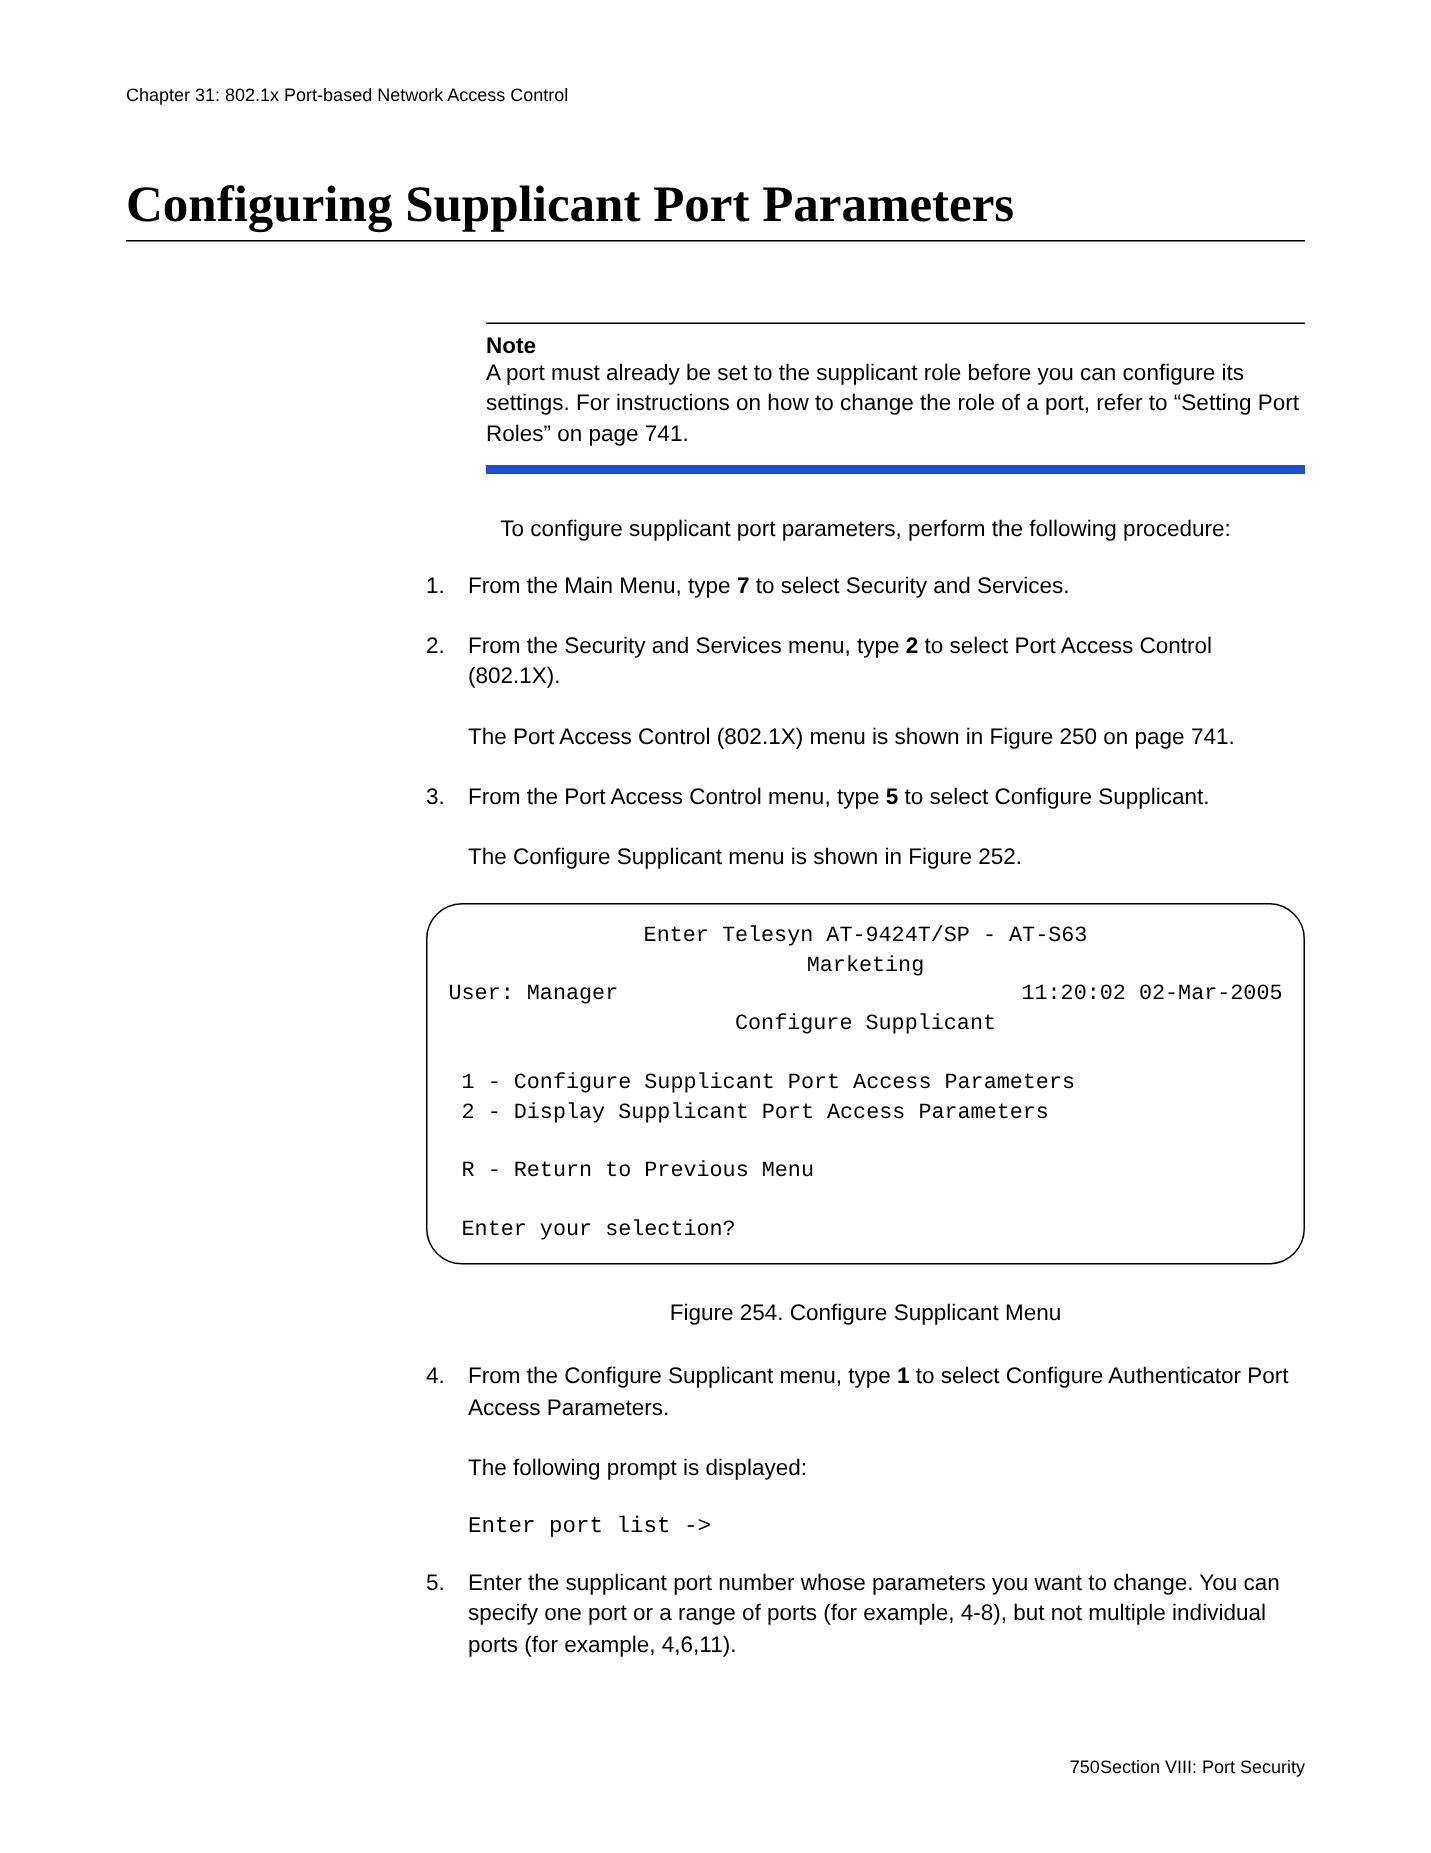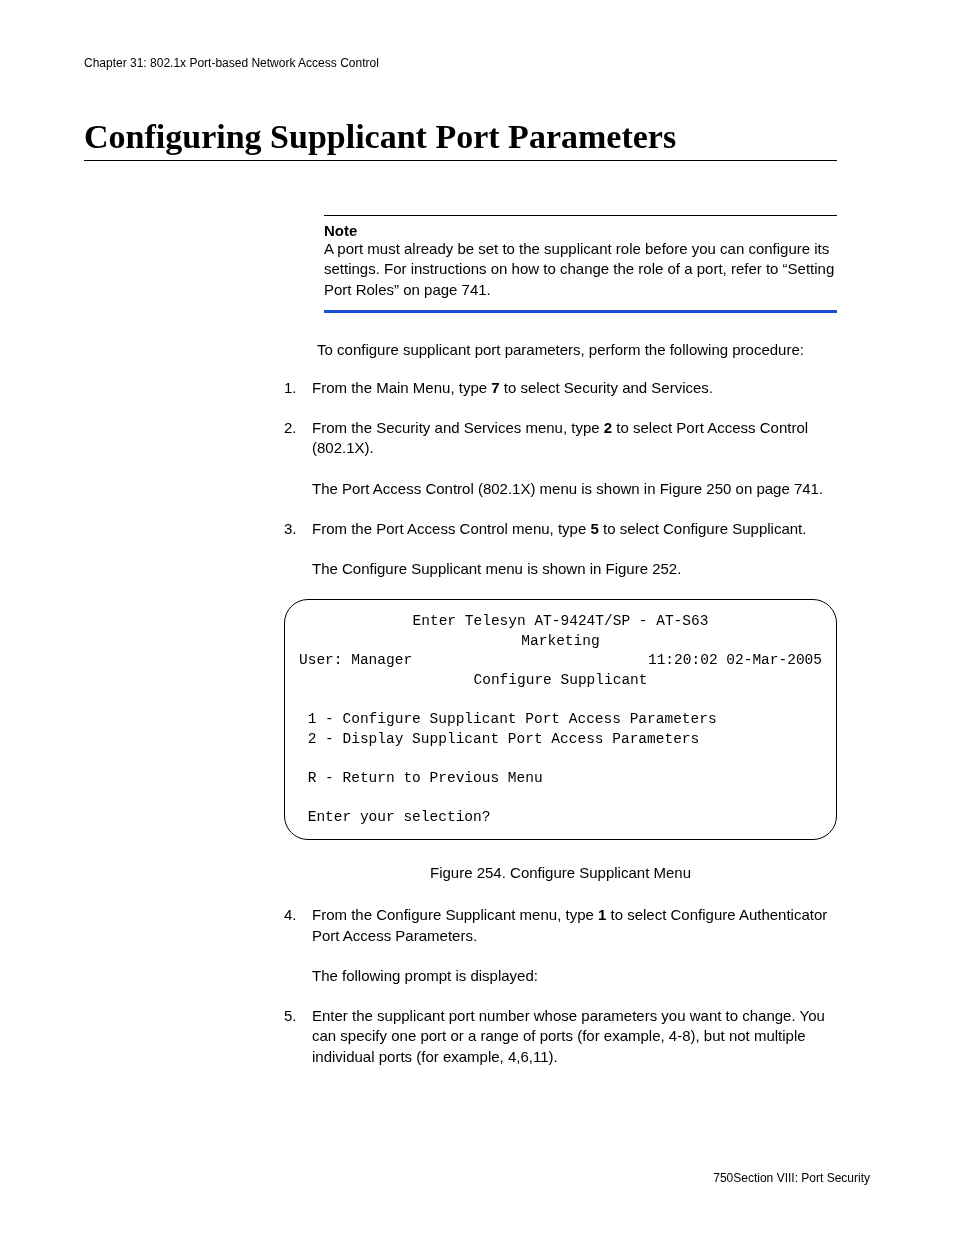--- a/index.html
+++ b/index.html
@@ -8,40 +8,40 @@
     font-family: Arial, Helvetica, sans-serif;
     font-size: 15px;
     color: #000;
     background: #fff;
   }
   .page {
     width: 954px;
     height: 1235px;
     position: relative;
     box-sizing: border-box;
-    padding: 56px 117px 40px 84px;
+    padding: 56px 84px 40px 84px;
   }
   .chapter-header {
     font-size: 12px;
     margin-bottom: 48px;
   }
   .section-title {
     font-family: "Times New Roman", Times, serif;
     font-size: 34px;
     font-weight: bold;
     border-bottom: 1.5px solid #000;
     padding-bottom: 4px;
     margin-bottom: 54px;
   }
   .content {
     margin-left: 240px;
   }
   .note-box {
     border-top: 1px solid #000;
-    border-bottom: 3px solid #1d4ed8;
+    border-bottom: 6px solid #1d4ed8;
     padding: 6px 0 10px 0;
     margin-bottom: 28px;
   }
   .note-label {
     font-weight: bold;
     font-size: 15px;
   }
   .note-text {
     font-size: 15px;
     line-height: 1.35;
@@ -163,20 +163,21 @@
 
     <div class="figure-caption">Figure 254. Configure Supplicant Menu</div>
 
     <div class="step">
       <div class="step-num">4.</div>
       <div class="step-body">
         <span>From the Configure Supplicant menu, type </span><span class="bold-inline">1</span><span> to select Configure Authenticator Port Access Parameters.</span>
       </div>
     </div>
     <div class="step-result">The following prompt is displayed:</div>
+    <div class="mono-inline">Enter port list -&gt;</div>
 
     <div class="step">
       <div class="step-num">5.</div>
       <div class="step-body">
         <span>Enter the supplicant port number whose parameters you want to change. You can specify one port or a range of ports (for example, 4-8), but not multiple individual ports (for example, 4,6,11).</span>
       </div>
     </div>
 
   </div>
 

